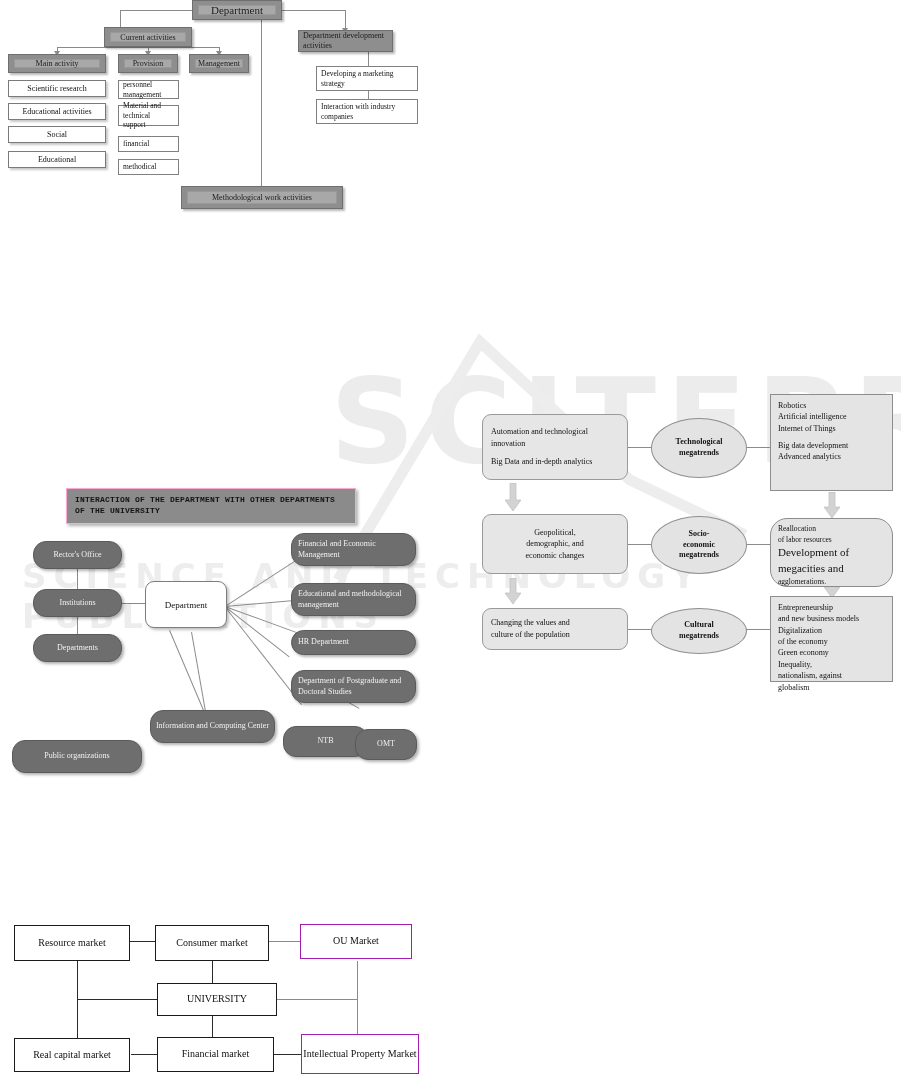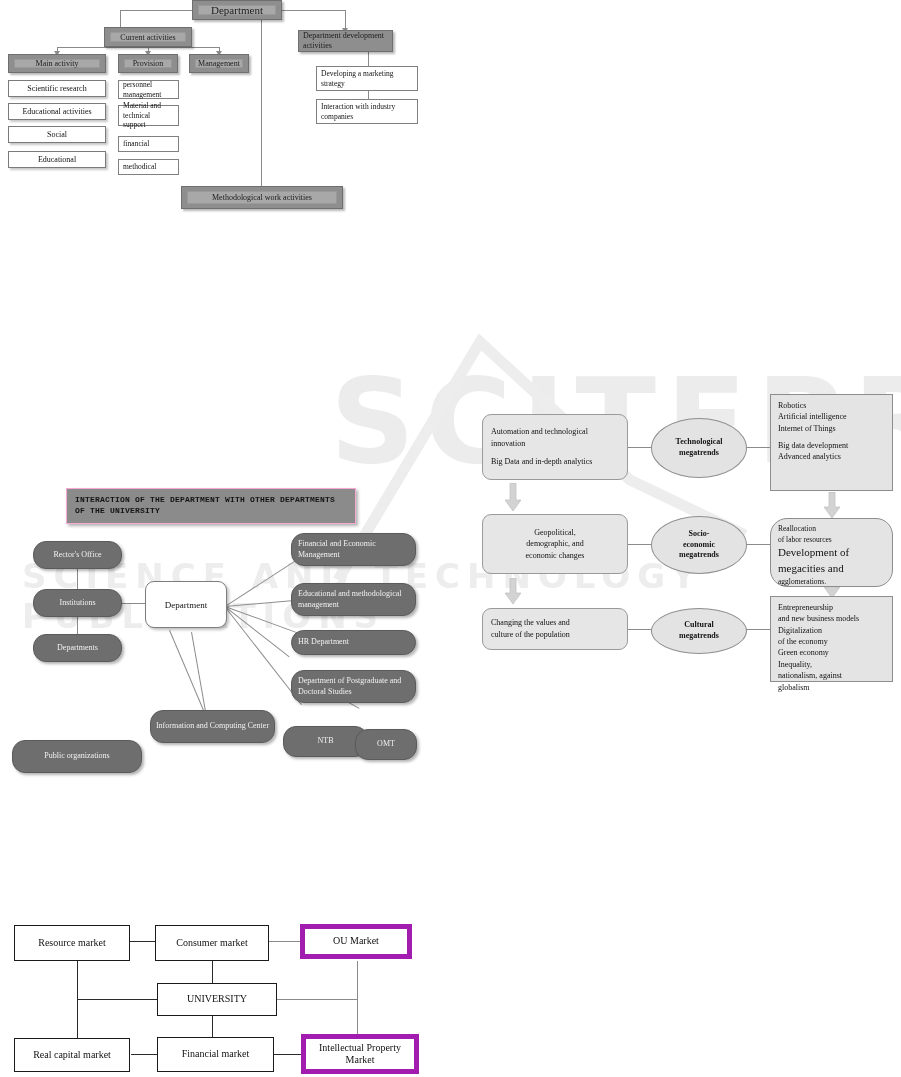--- a/index.html
+++ b/index.html
@@ -90,21 +90,21 @@
   }
   .mt-link{position:absolute;height:1px;background:#8b8b8b;z-index:2;}
   .blockarrow{position:absolute;z-index:2;}
 
   
   .mk{
     position:absolute;background:#ffffff;border:1px solid #1b1b1b;
     color:#111;font-size:10px;display:flex;align-items:center;justify-content:center;
     text-align:center;z-index:3;box-sizing:border-box;line-height:1.25;
   }
-  .mk.thin{border:5px solid #a21caf;}
+  .mk.thin{border:1px solid #a21caf;}
   .mkln{position:absolute;background:#2b2b2b;z-index:1;}
   .mkln.h{height:1.4px;}
   .mkln.v{width:1.4px;}
   .mkln.g{background:#8a8a8a;}
 </style>
 </head>
 <body>
 
 <div class="page">
 

